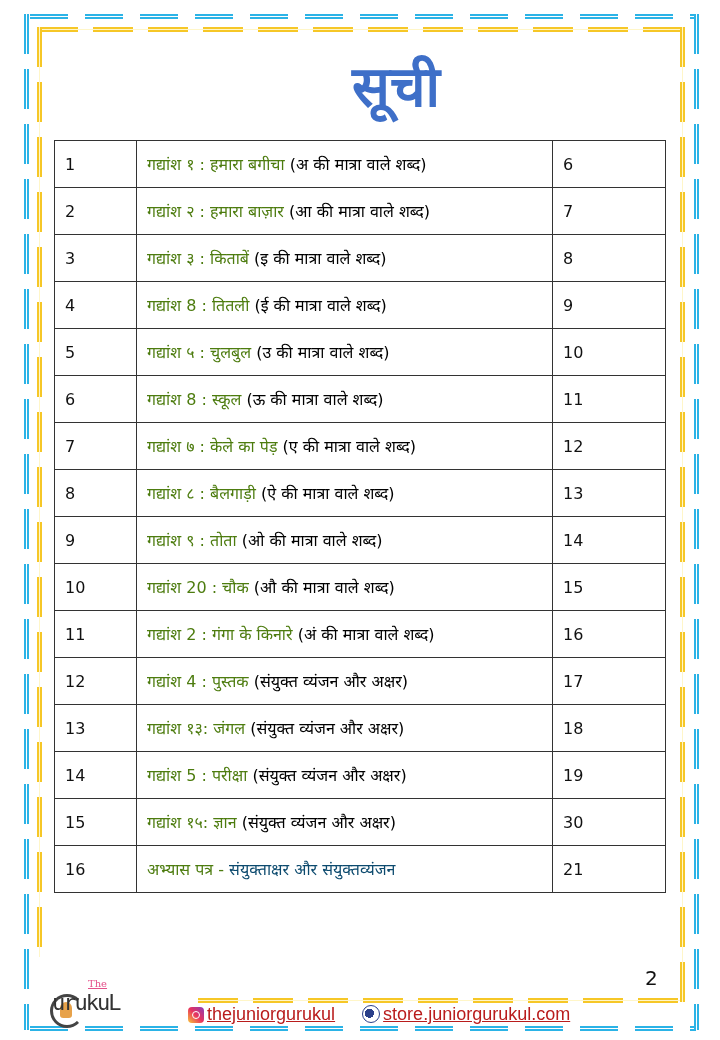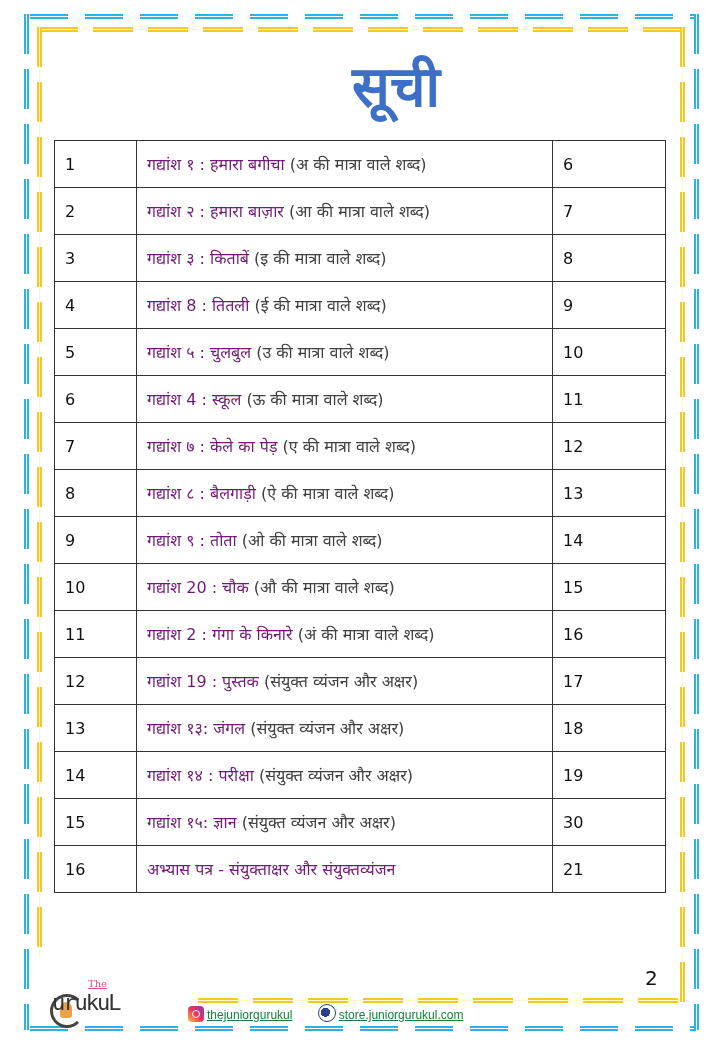--- a/index.html
+++ b/index.html
@@ -19,35 +19,35 @@
      background: repeating-linear-gradient(180deg, #f6c727 0 40px, transparent 40px 55px); }
   .border-yellow-v::after { content:""; position:absolute; top:0; bottom:0; left:2px; width:1px; background:#fff6c8; }
 
   .title { position:absolute; left:0; width:720px; top:52px; text-align:center;
            color:#3e6fc8; font-size:56px; font-weight:bold; line-height:70px;margin-left:36px; }
 
   table.toc { position:absolute; left:54px; top:140px; width:612px; border-collapse:collapse; }
   table.toc td { border:1px solid #333333; height:46px; font-size:16px; color:#111; padding:0 10px; vertical-align:middle; }
   td.num { width:61px; }
   td.page { width:92px; }
-  .red { color:#701a75; }
-  .black { color:#404040; }
-  .navy { color:#701a75; }
+  .red { color:#4d7c0f; }
+  .black { color:#000000; }
+  .navy { color:#0c4a6e; }
 
   .page-number { position:absolute; left:645px; top:966px; font-size:20px; color:#111; }
 
   .logo { position:absolute; left:48px; top:978px; width:112px; height:50px; }
   .logo .the { position:absolute; left:40px; top:0px; font-size:10px; color:#e4508a; font-family:"DejaVu Serif", serif;text-decoration:underline; }
   .logo .junior { position:absolute; left:30px; top:22px; font-size:18px; color:#f2b41c; font-family:"DejaVu Sans Mono", monospace; font-weight:bold; letter-spacing:-1px;margin-top:44px; }
   .logo .junior .i { color:#2bb3e6; }
   .logo .gurukul { position:absolute; left:4px; top:12px; font-size:22px; color:#333; font-family:"DejaVu Sans Mono", monospace; letter-spacing:-2px; }
   .logo .arc { position:absolute; left:2px; top:16px; width:28px; height:28px; border:3px solid #444; border-right-color:transparent; border-radius:50%; }
   .logo .monk { position:absolute; left:12px; top:24px; width:12px; height:16px; background:#e7a24a; border-radius:6px 6px 3px 3px; }
 
-  .footer-links { position:absolute; top:1004px; left:188px; font-size:12px; color:#15803d; font-family:"Liberation Sans", sans-serif; }
+  .footer-links { position:absolute; top:1004px; left:188px; font-size:18px; color:#b91c1c; font-family:"Liberation Sans", sans-serif; }
   .footer-links span.link { text-decoration:underline; }
   .ig-icon { display:inline-block; width:16px; height:16px; border-radius:4px; vertical-align:-3px; margin-right:3px;
              background: linear-gradient(45deg,#f9c73a,#e8335e 50%,#8a3ab9); position:relative; }
   .ig-icon::after { content:""; position:absolute; left:4px; top:4px; width:6px; height:6px; border:1.5px solid #fff; border-radius:50%; }
   .globe-icon { display:inline-block; width:16px; height:16px; border:1.5px solid #2a3f8a; border-radius:50%; vertical-align:-3px; margin:0 3px 0 22px;
                 background: radial-gradient(circle at 40% 45%, #2a3f8a 0 35%, transparent 36%); }
 </style>
 </head>
 <body>
 
@@ -85,21 +85,21 @@
       <td><span class="red">गद्यांश 8 : तितली</span> <span class="black">(ई की मात्रा वाले शब्द)</span></td>
       <td class="page">9</td>
     </tr>
     <tr>
       <td class="num">5</td>
       <td><span class="red">गद्यांश ५ : चुलबुल</span> <span class="black">(उ की मात्रा वाले शब्द)</span></td>
       <td class="page">10</td>
     </tr>
     <tr>
       <td class="num">6</td>
-      <td><span class="red">गद्यांश 4 : स्कूल</span> <span class="black">(ऊ की मात्रा वाले शब्द)</span></td>
+      <td><span class="red">गद्यांश 8 : स्कूल</span> <span class="black">(ऊ की मात्रा वाले शब्द)</span></td>
       <td class="page">11</td>
     </tr>
     <tr>
       <td class="num">7</td>
       <td><span class="red">गद्यांश ७ : केले का पेड़</span> <span class="black">(ए की मात्रा वाले शब्द)</span></td>
       <td class="page">12</td>
     </tr>
     <tr>
       <td class="num">8</td>
       <td><span class="red">गद्यांश ८ : बैलगाड़ी</span> <span class="black">(ऐ की मात्रा वाले शब्द)</span></td>
@@ -115,31 +115,31 @@
       <td><span class="red">गद्यांश 20 : चौक</span> <span class="black">(औ की मात्रा वाले शब्द)</span></td>
       <td class="page">15</td>
     </tr>
     <tr>
       <td class="num">11</td>
       <td><span class="red">गद्यांश 2 : गंगा के किनारे</span> <span class="black">(अं की मात्रा वाले शब्द)</span></td>
       <td class="page">16</td>
     </tr>
     <tr>
       <td class="num">12</td>
-      <td><span class="red">गद्यांश 19 : पुस्तक</span> <span class="black">(संयुक्त व्यंजन और अक्षर)</span></td>
+      <td><span class="red">गद्यांश 4 : पुस्तक</span> <span class="black">(संयुक्त व्यंजन और अक्षर)</span></td>
       <td class="page">17</td>
     </tr>
     <tr>
       <td class="num">13</td>
       <td><span class="red">गद्यांश १३: जंगल</span> <span class="black">(संयुक्त व्यंजन और अक्षर)</span></td>
       <td class="page">18</td>
     </tr>
     <tr>
       <td class="num">14</td>
-      <td><span class="red">गद्यांश १४ : परीक्षा</span> <span class="black">(संयुक्त व्यंजन और अक्षर)</span></td>
+      <td><span class="red">गद्यांश 5 : परीक्षा</span> <span class="black">(संयुक्त व्यंजन और अक्षर)</span></td>
       <td class="page">19</td>
     </tr>
     <tr>
       <td class="num">15</td>
       <td><span class="red">गद्यांश १५: ज्ञान</span> <span class="black">(संयुक्त व्यंजन और अक्षर)</span></td>
       <td class="page">30</td>
     </tr>
     <tr>
       <td class="num">16</td>
       <td><span class="red">अभ्यास पत्र -</span> <span class="navy">संयुक्ताक्षर और संयुक्तव्यंजन</span></td>

